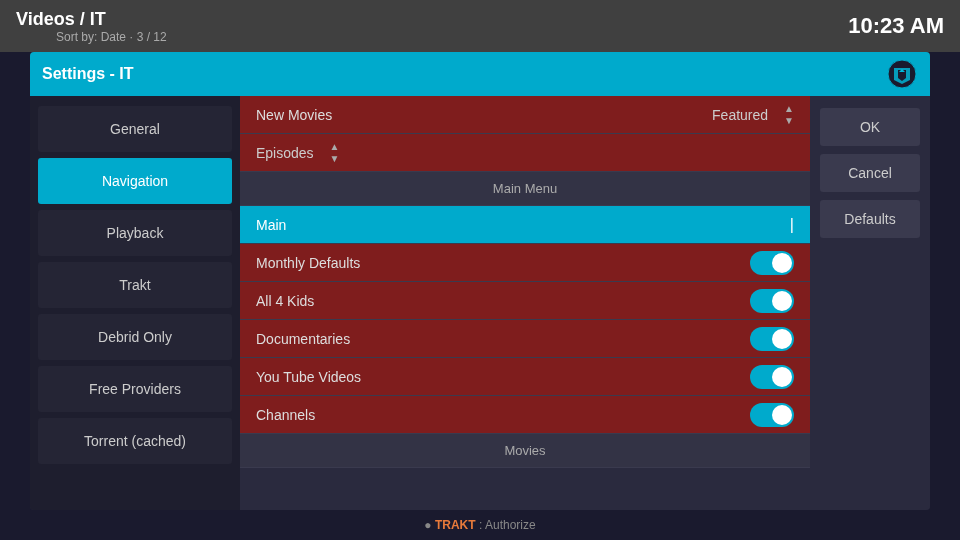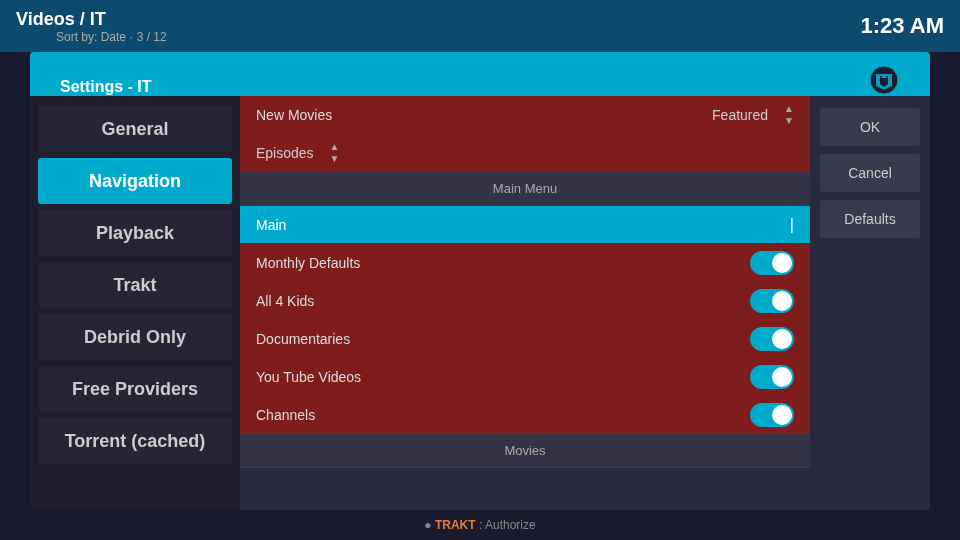--- a/index.html
+++ b/index.html
@@ -7,21 +7,21 @@
       width: 960px;
       height: 540px;
       background: #1a1a2e;
       font-family: Arial, sans-serif;
       overflow: hidden;
       position: relative;
     }
 
     
     .top-bar {
-      background: #0c4a6e;
+      background: #404040;
       height: 52px;
       display: flex;
       align-items: center;
       justify-content: space-between;
       padding: 0 16px;
     }
     .top-bar-left {
       display: flex;
       flex-direction: column;
     }
@@ -51,23 +51,23 @@
       background: #2a2a3e;
       border-radius: 4px;
       overflow: hidden;
     }
 
     
     .settings-header {
       background: #00aacc;
       height: 44px;
       display: flex;
-      align-items: flex-end;
+      align-items: center;
       justify-content: space-between;
-      padding: 0 30px;
+      padding: 0 12px;
     }
     .settings-header-title {
       color: #ffffff;
       font-size: 16px;
       font-weight: bold;
     }
     .kodi-logo {
       width: 32px;
       height: 32px;
     }
@@ -86,26 +86,25 @@
       flex-direction: column;
       padding: 8px 0;
       gap: 2px;
     }
     .sidebar-item {
       height: 46px;
       display: flex;
       align-items: center;
       justify-content: center;
       color: #cccccc;
-      font-size: 18px;
+      font-size: 14px;
       cursor: pointer;
       background: #252535;
       margin: 2px 8px;
       border-radius: 3px;
-      font-weight: bold;
     }
     .sidebar-item.active {
       background: #00aacc;
       color: #ffffff;
     }
 
     
     .center-content {
       flex: 1;
       background: #2a2a3e;
@@ -238,21 +237,21 @@
     }
   </style>
 </head>
 <body>
 
 <div class="top-bar">
   <div class="top-bar-left">
     <span class="top-bar-title">Videos / IT</span>
     <span class="top-bar-subtitle">Sort by: Date · 3 / 12</span>
   </div>
-  <span class="top-bar-time">1:23 AM</span>
+  <span class="top-bar-time">10:23 AM</span>
 </div>
 
 <div class="settings-panel">
 
   <div class="settings-header">
     <span class="settings-header-title">Settings - IT</span>
 
     <svg class="kodi-logo" viewBox="0 0 32 32">
       <circle cx="16" cy="16" r="14" fill="#1a1a2e" stroke="#00aacc" stroke-width="1"></circle>
       <polygon points="8,10 24,10 24,22 16,26 8,22" fill="#00bbdd" opacity="0.8"></polygon>

